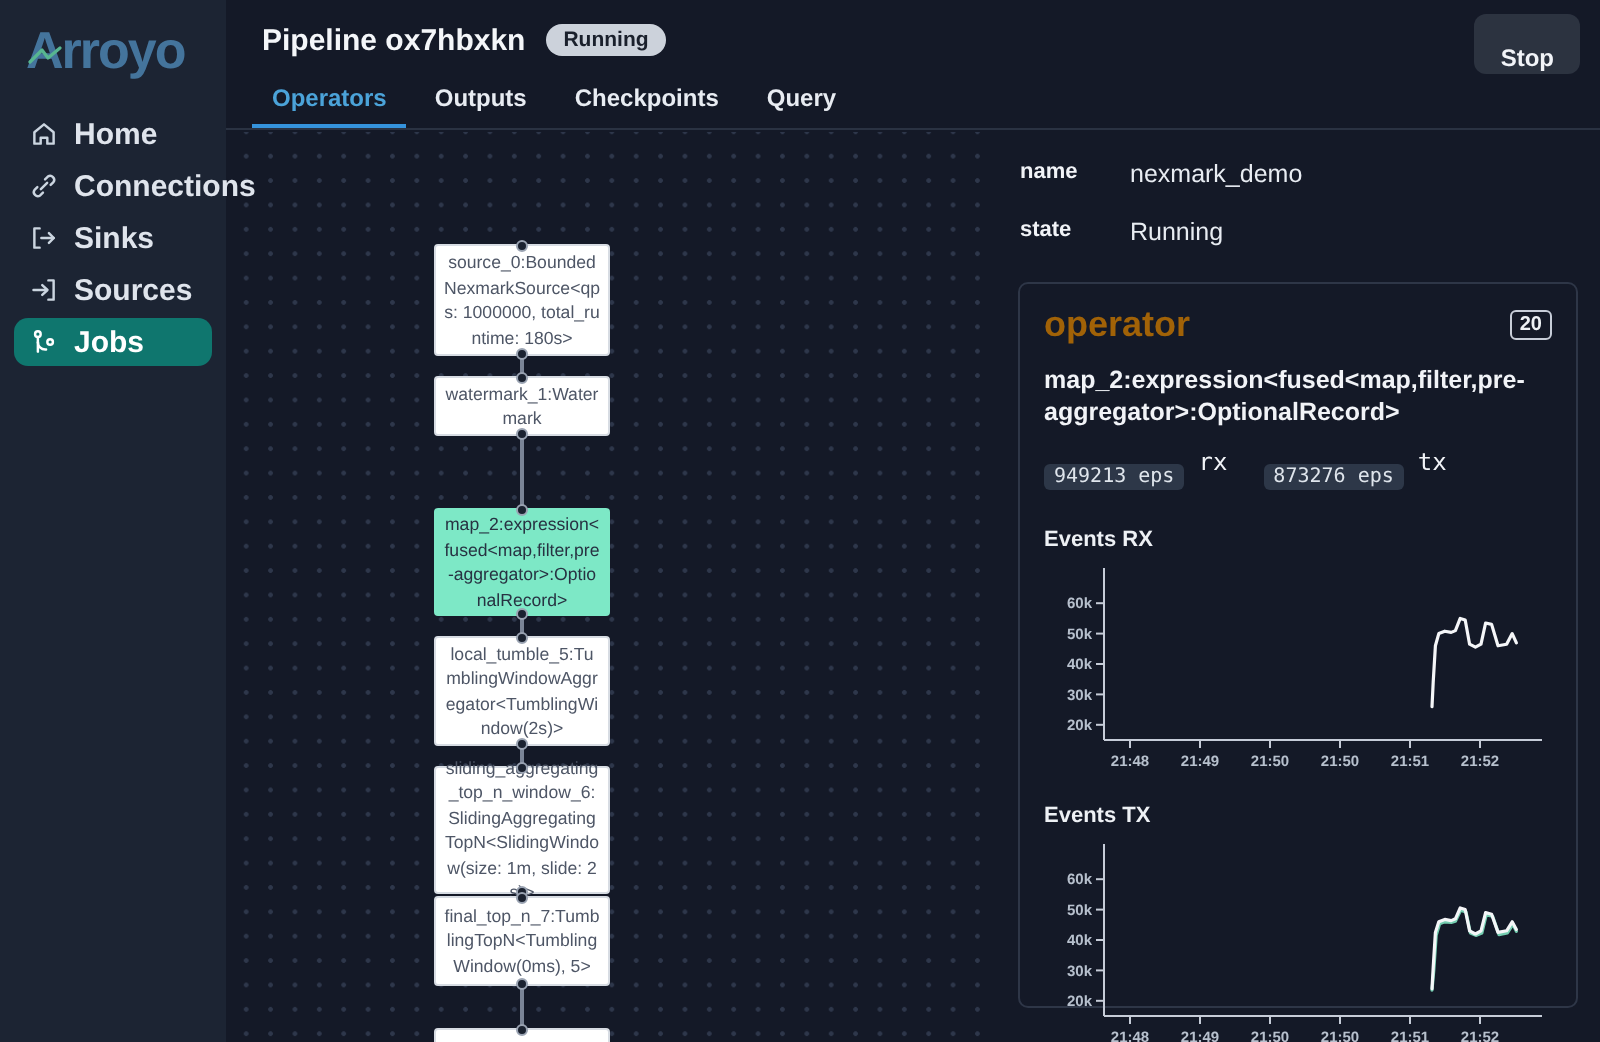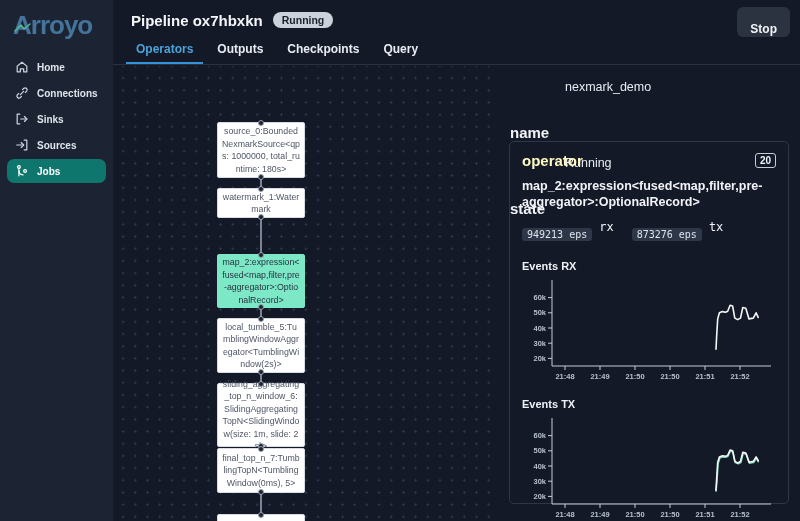--- a/index.html
+++ b/index.html
@@ -5,21 +5,21 @@
   * { margin:0; padding:0; box-sizing:border-box; }
   html,body { width:800px; height:521px; overflow:hidden; }
   body { font-family:"Liberation Sans", sans-serif; background:#10141f; color:#e8ecf2; }
   .app { position:relative; width:800px; height:521px; background:#141927; overflow:hidden; }
 
   
   .sidebar { position:absolute; left:0; top:0; width:113px; height:521px; background:#1c2433; z-index:5; }
   .logo { position:relative; padding:10px 0 0 13px; font-size:26px; font-weight:700; letter-spacing:-1px; color:#44749c; }
   .logo-accent { position:absolute; left:14px; top:23px; }
   .nav { margin-top:14px; }
-  .nav-item { display:flex; align-items:center; gap:8px; height:24px; margin:2px 7px; padding:0 8px; border-radius:7px; font-size:10px; font-weight:600; color:#dfe4ec; cursor:pointer; white-space:nowrap; }
+  .nav-item { display:flex; align-items:center; gap:8px; height:24px; margin:2px 7px; padding:0 8px; border-radius:7px; font-size:15px; font-weight:600; color:#dfe4ec; cursor:pointer; white-space:nowrap; }
   .nav-item.active { background:#0f766e; color:#ffffff; }
   .nav-item svg { flex:0 0 auto; }
 
   
   .main { position:absolute; left:113px; top:0; right:0; bottom:0; }
   .topbar { position:relative; height:40px; display:flex; align-items:center; padding-left:18px; }
   .page-title { font-size:15px; font-weight:700; color:#f4f6f9; }
   .status-pill { margin-left:10px; background:#ccd2db; color:#1a202c; font-size:10.5px; font-weight:700; padding:2px 9px; border-radius:10px; }
   .stop-btn { position:absolute; right:10px; top:7px; height:26px; padding:15px 13px; background:#2c3340; color:#f2f4f8; font-size:12px; font-weight:700; border:none; border-radius:6px; cursor:pointer; font-family:inherit; }
 
@@ -44,26 +44,26 @@
   .n2 { top:122px; height:30px; }
   .n3 { top:188px; height:54px; }
   .n4 { top:252px; height:55px; }
   .n5 { top:317px; height:64px; }
   .n6 { top:382px; height:45px; }
   .n7 { top:448px; height:60px; }
 
   
   .panel { position:relative; width:303px; height:100%; padding:14px 0 0 13px; }
   .kv-row { display:flex; margin-bottom:15px; }
-  .kv-label { width:55px; font-size:15px; font-weight:700; color:#f1f3f7;margin-top:44px; }
+  .kv-label { width:55px; font-size:11px; font-weight:700; color:#f1f3f7; }
   .kv-value { font-size:12.5px; color:#e8ecf2; }
 
   .operator-card { position:absolute; left:12px; top:75px; width:280px; height:363px; border:1px solid #2e3647; border-radius:5px; padding:10px 12px; background:transparent; }
   .card-head { display:flex; align-items:center; justify-content:space-between; }
-  .card-title { font-size:15px; font-weight:700; color:#fef9c3; }
+  .card-title { font-size:18px; font-weight:700; color:#a16207; }
   .parallelism-badge { font-size:10px; font-weight:700; color:#eef1f5; border:1px solid #c7cdd8; border-radius:3px; padding:0 4px; line-height:13px; }
   .op-desc { margin-top:9px; font-size:12.5px; font-weight:700; line-height:16px; color:#f1f3f7; overflow-wrap:anywhere; }
   .metrics { margin-top:10px; display:flex; align-items:center; }
   .eps-badge { background:#2d3748; color:#dfe5ec; font-family:"DejaVu Sans Mono", monospace; font-size:10px; padding:1px 5px; border-radius:3px; }
   .eps-label { font-family:"DejaVu Sans Mono", monospace; font-size:12px; color:#f1f3f7; margin:0 18px 14px 7px; }
   .chart-title { margin-top:12px; font-size:11px; font-weight:600; color:#eef1f5; }
   .chart-svg { display:block; margin-top:2px; }
 </style>
 </head>
 <body>

